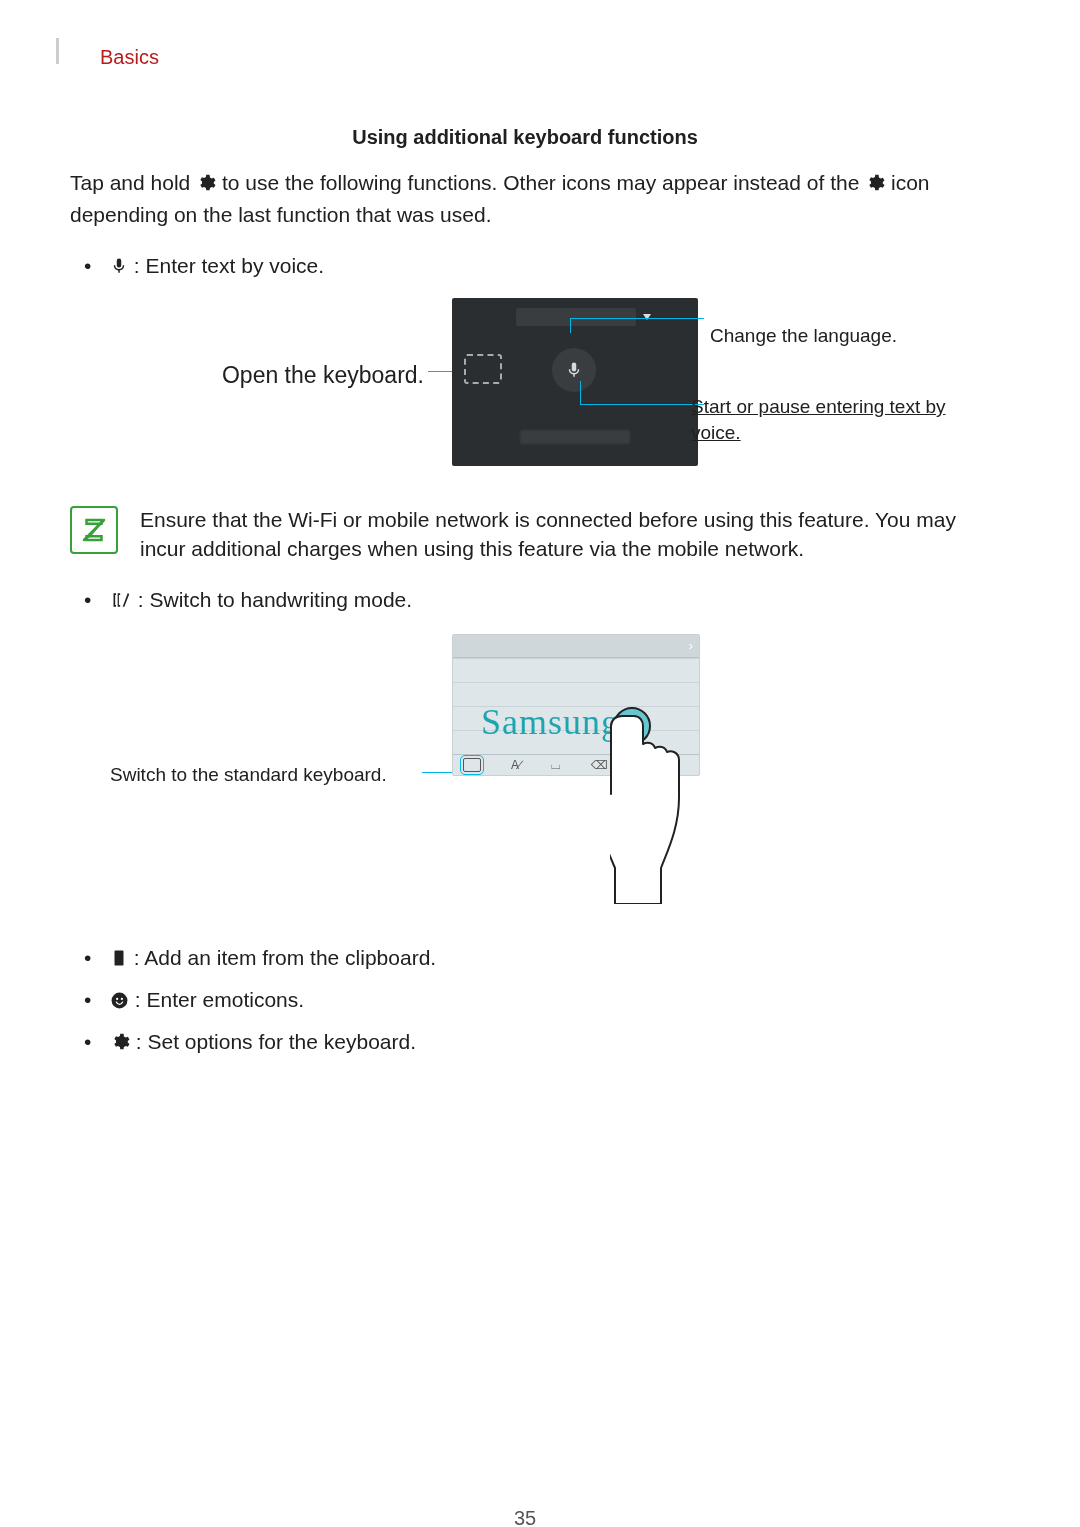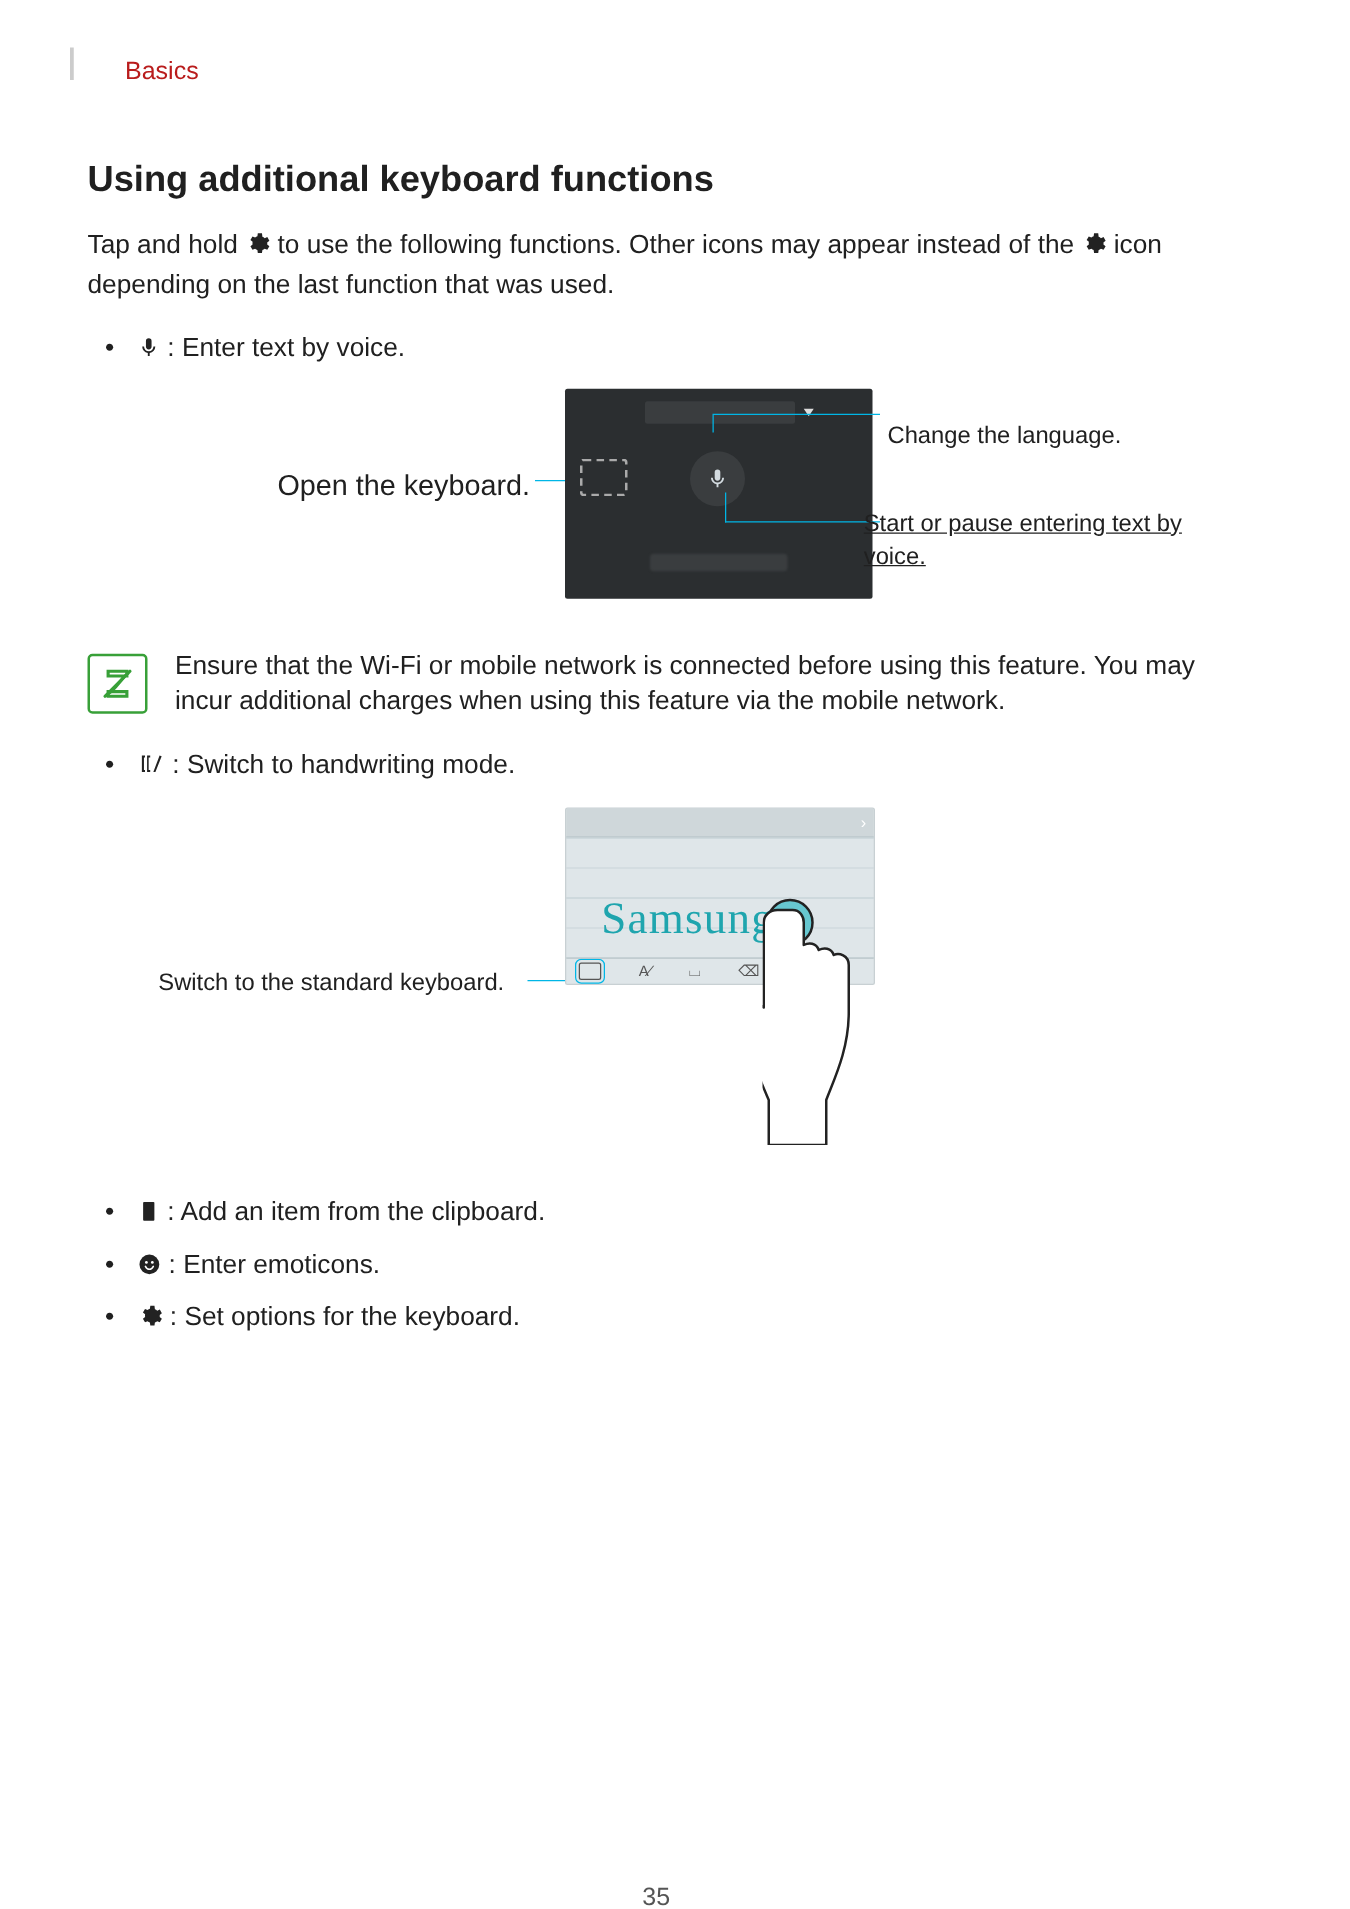--- a/index.html
+++ b/index.html
@@ -20,23 +20,24 @@
     height: 26px;
     margin-bottom: -20px;
     margin-left: -14px;
   }
   .section-label {
     color: #b91c1c;
     font-size: 20px;
     margin: 0 0 52px 30px;
   }
   h2.title {
-    font-size: 29px;
+    font-size: 20px;
     font-weight: 600;
     margin: 0 0 18px 0;
+    text-align: center;
   }
   .para {
     margin: 15px 0 22px 0;
   }
   .icon {
     display: inline-block;
     vertical-align: -3px;
   }
   ul.bullets {
     list-style: none;
@@ -154,21 +155,21 @@
   .fig1 .lead-r2::before{
     content:"";
     position:absolute; left:0; top:-24px; width:0; height:24px;
     border-left:1.5px solid #00b6e6;
   }
   
   .note {
     display: flex;
     gap: 22px;
     margin: 4px 0 22px 0;
-    align-items: center;
+    align-items: flex-start;
   }
   .note-icon {
     flex: 0 0 44px;
     width: 44px; height: 44px;
     border: 2px solid #38a038;
     border-radius: 4px;
     display: flex;
     align-items: center;
     justify-content: center;
   }
@@ -230,21 +231,21 @@
     outline-offset: 2px;
   }
   .fig2 .hand {
     position: absolute;
     left: 540px; top: 70px;
   }
   .fig2 .lbl-left {
     position: absolute;
     left: 40px; top: 128px;
     font-size: 19px;
-    text-align: center;
+    text-align: left;
     width: 310px;
   }
   .fig2 .lead-left {
     position: absolute;
     left: 352px; top: 138px;
     width: 40px;
     border-top: 1.5px solid #00b6e6;
   }
   .page-num {
     position: absolute;

